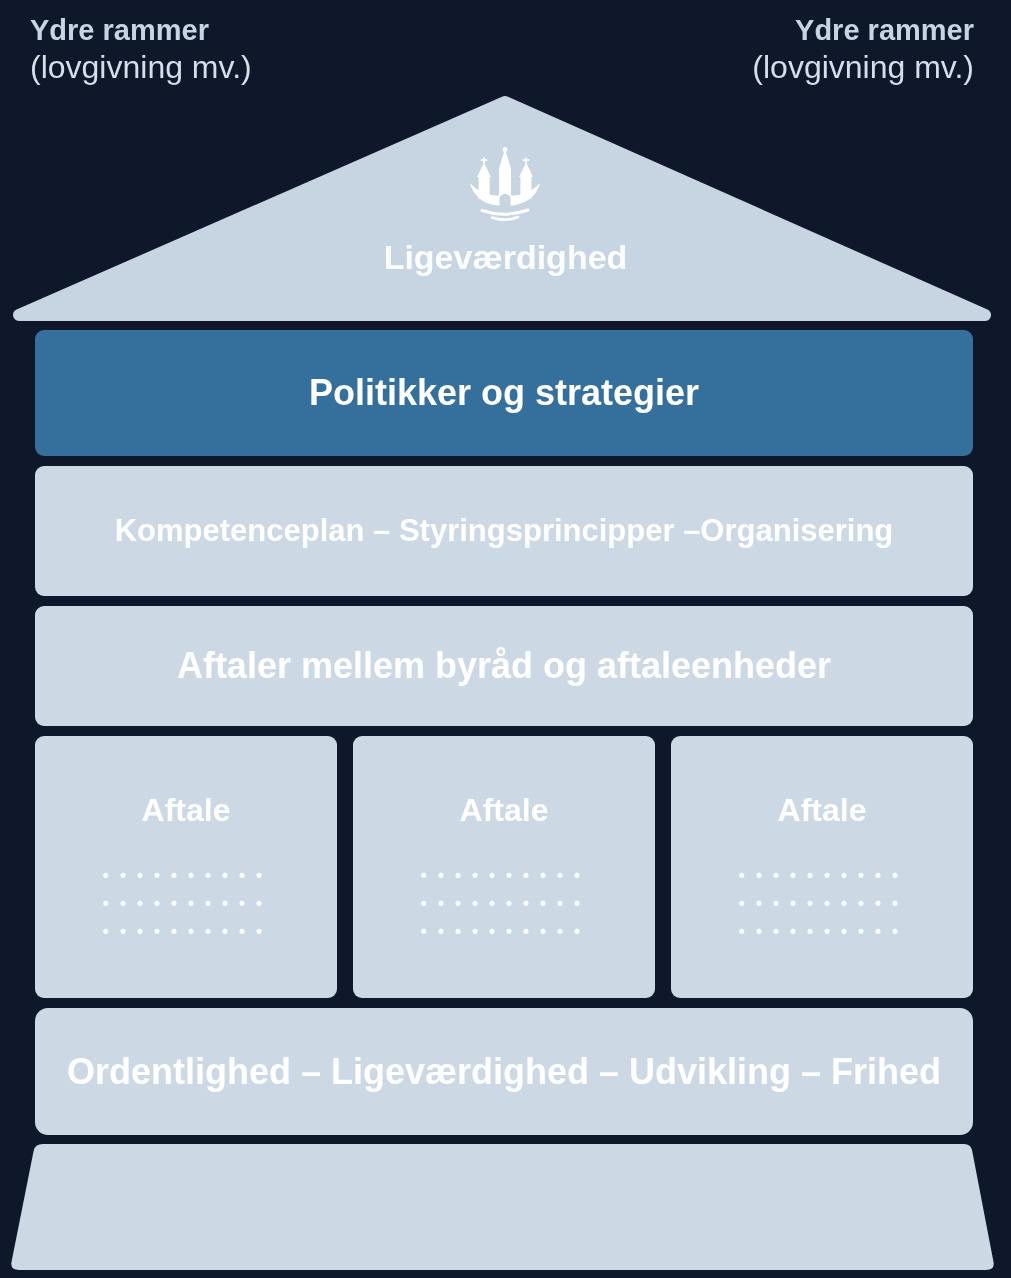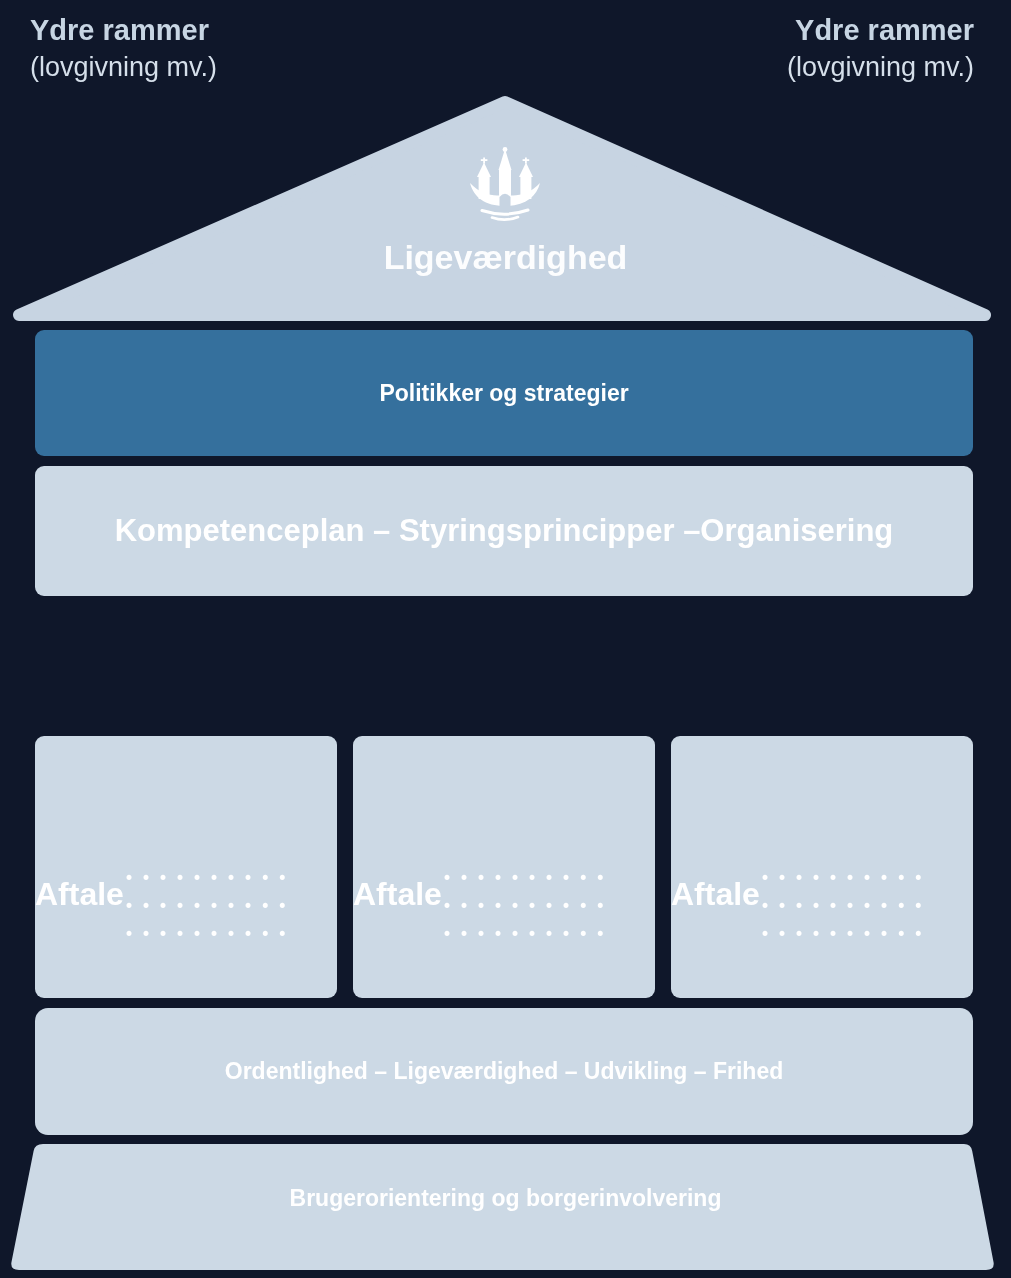--- a/index.html
+++ b/index.html
@@ -16,59 +16,59 @@
 
   
   .corner {
     position: absolute;
     top: 12px;
     line-height: 37px;
   }
   .corner.left  { left: 30px;  text-align: left; }
   .corner.right { right: 37px; text-align: right; }
   .corner .t1 { font-size: 29px; font-weight: 700; color: #c7d5e3; }
-  .corner .t2 { font-size: 27px; font-weight: 400; color: #d5dfea; }
+  .corner .t2 { font-size: 32px; font-weight: 400; color: #d5dfea; }
 
   
   .roof-svg { position: absolute; left: 0; top: 0; width: 1011px; height: 330px; }
   .roof-icon { position: absolute; left: 469px; top: 146px; width: 72px; height: 78px; }
   .roof-title {
     position: absolute; left: 0; top: 238px; width: 1011px;
     text-align: center; font-size: 34px; font-weight: 700;
     color: rgba(255,255,255,0.95);
   }
 
   
   .bar {
     position: absolute; left: 35px; width: 938px;
     border-radius: 9px;
     display: flex; flex-direction: column;
     align-items: center; justify-content: center;
     text-align: center; color: #ffffff;
   }
   .bar.dark  { background: #35709d; }
   .bar.light { background: #ccd9e5; }
-  .bar-label { font-size: 23px; font-weight: 700; color: #ffffff; }
+  .bar-label { font-size: 36px; font-weight: 700; color: #ffffff; }
   .bar-label.sz31 { font-size: 31px; text-align: center; }
   .bar-sub {
     margin-top: 9px; font-size: 29px; font-weight: 400;
     color: rgba(255,255,255,0.78); letter-spacing: 0.5px;
   }
 
   #bar-politics    { top: 330px;  height: 126px; }
   #bar-competence  { top: 466px;  height: 130px; }
   #bar-agreements  { top: 606px;  height: 120px; }
   #bar-values      { top: 1008px; height: 127px; border-radius: 13px; }
 
   
   .aftale-box {
     position: absolute; top: 736px; height: 262px; width: 302px;
     background: #ccd9e5; border-radius: 9px;
-    display: flex; flex-direction: row; align-items: center;
-    padding-top: 54px; text-align: center;
+    display: flex; flex-direction: column; align-items: center;
+    padding-top: 54px; text-align: center; gap: 8px;
   }
   .aftale-box.b1 { left: 35px; }
   .aftale-box.b2 { left: 353px; }
   .aftale-box.b3 { left: 671px; }
   .aftale-title { font-size: 32px; font-weight: 700; color: #ffffff; line-height: 40px; }
   .dots { margin-top: 24px; }
   .dot-row {
     font-family: "DejaVu Sans", sans-serif;
     font-size: 17px; letter-spacing: 7px; line-height: 28px;
     color: #ffffff; white-space: nowrap;
@@ -131,20 +131,23 @@
   <div class="roof-title">Ligeværdighed</div>
 
   <div class="bar dark" id="bar-politics">
     <div class="bar-label">Politikker og strategier</div>
   </div>
 
   <div class="bar light" id="bar-competence">
     <div class="bar-label sz31">Kompetenceplan – Styringsprincipper –Organisering</div>
   </div>
 
+  <div class="bar light" id="bar-agreements">
+    <div class="bar-label">Aftaler mellem byråd og aftaleenheder</div>
+  </div>
 
   <div class="aftale-box b1">
     <div class="aftale-title">Aftale</div>
     <div class="dots">
       <div class="dot-row">••••••••••</div>
       <div class="dot-row">••••••••••</div>
       <div class="dot-row">••••••••••</div>
     </div>
   </div>
   <div class="aftale-box b2">
@@ -164,17 +167,14 @@
     </div>
   </div>
 
   <div class="bar light" id="bar-values">
     <div class="bar-label">Ordentlighed – Ligeværdighed – Udvikling – Frihed</div>
   </div>
 
   <svg class="foundation-svg" viewBox="0 0 1011 134" aria-hidden="true">
     <path d="M43,2 H964 Q971,2 972.2,9 L993.5,120 Q995,128 986,128 H19 Q10,128 11.5,120 L33.6,9 Q34.8,2 43,2 Z" fill="#ccd9e5"></path>
   </svg>
-  <div class="foundation-label-wrap">
-    <div class="bar-label">Brugerorientering og borgerinvolvering</div>
-  </div>
 
 </div>
 
 </body></html>

